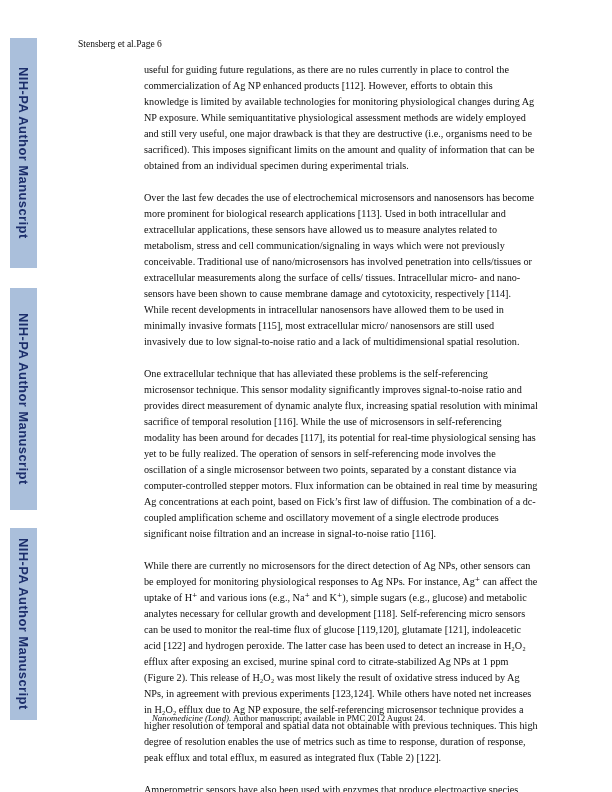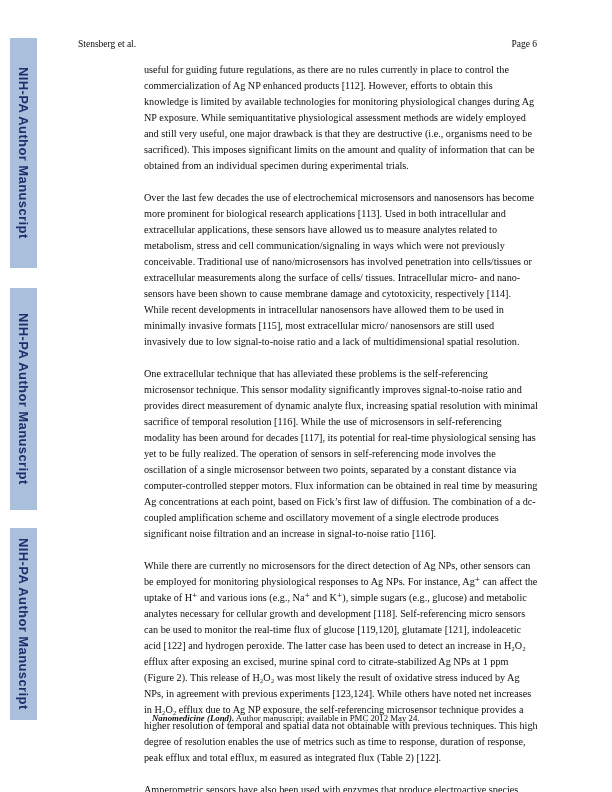--- a/index.html
+++ b/index.html
@@ -38,21 +38,20 @@
     letter-spacing: 0.4px;
     color: #1c2e6b;
   }
   
   .header {
     position: absolute;
     top: 39px;
     left: 78px;
     right: 75px;
     display: flex;
-    justify-content: space-between;
     font-size: 9.5px;
   }
   
   .content {
     position: absolute;
     top: 62px;
     left: 144px;
     width: 394px;
     font-size: 10.2px;
     line-height: 16px;
@@ -62,21 +61,21 @@
     margin: 0 0 16px 0;
   }
   
   .footer {
     position: absolute;
     top: 713px;
     left: 152px;
     font-size: 8.8px;
     white-space: nowrap;
   }
-  .footer .journal { font-style: italic; font-weight: bold; }
+  .footer .journal { font-style: italic; }
 </style>
 </head>
 <body>
 
 <div class="page">
 
   <div class="watermark watermark-1">
     <span class="vtext">NIH-PA Author Manuscript</span>
   </div>
   <div class="watermark watermark-2">
@@ -93,16 +92,16 @@
 
   <div class="content">
     <p>useful for guiding future regulations, as there are no rules currently in place to control the commercialization of Ag NP enhanced products [112]. However, efforts to obtain this knowledge is limited by available technologies for monitoring physiological changes during Ag NP exposure. While semiquantitative physiological assessment methods are widely employed and still very useful, one major drawback is that they are destructive (i.e., organisms need to be sacrificed). This imposes significant limits on the amount and quality of information that can be obtained from an individual specimen during experimental trials.</p>
     <p>Over the last few decades the use of electrochemical microsensors and nanosensors has become more prominent for biological research applications [113]. Used in both intracellular and extracellular applications, these sensors have allowed us to measure analytes related to metabolism, stress and cell communication/signaling in ways which were not previously conceivable. Traditional use of nano/microsensors has involved penetration into cells/tissues or extracellular measurements along the surface of cells/ tissues. Intracellular micro- and nano-sensors have been shown to cause membrane damage and cytotoxicity, respectively [114]. While recent developments in intracellular nanosensors have allowed them to be used in minimally invasive formats [115], most extracellular micro/ nanosensors are still used invasively due to low signal-to-noise ratio and a lack of multidimensional spatial resolution.</p>
     <p>One extracellular technique that has alleviated these problems is the self-referencing microsensor technique. This sensor modality significantly improves signal-to-noise ratio and provides direct measurement of dynamic analyte flux, increasing spatial resolution with minimal sacrifice of temporal resolution [116]. While the use of microsensors in self-referencing modality has been around for decades [117], its potential for real-time physiological sensing has yet to be fully realized. The operation of sensors in self-referencing mode involves the oscillation of a single microsensor between two points, separated by a constant distance via computer-controlled stepper motors. Flux information can be obtained in real time by measuring Ag concentrations at each point, based on Fick’s first law of diffusion. The combination of a dc-coupled amplification scheme and oscillatory movement of a single electrode produces significant noise filtration and an increase in signal-to-noise ratio [116].</p>
     <p>While there are currently no microsensors for the direct detection of Ag NPs, other sensors can be employed for monitoring physiological responses to Ag NPs. For instance, Ag⁺ can affect the uptake of H⁺ and various ions (e.g., Na⁺ and K⁺), simple sugars (e.g., glucose) and metabolic analytes necessary for cellular growth and development [118]. Self-referencing micro sensors can be used to monitor the real-time flux of glucose [119,120], glutamate [121], indoleacetic acid [122] and hydrogen peroxide. The latter case has been used to detect an increase in H₂O₂ efflux after exposing an excised, murine spinal cord to citrate-stabilized Ag NPs at 1 ppm (Figure 2). This release of H₂O₂ was most likely the result of oxidative stress induced by Ag NPs, in agreement with previous experiments [123,124]. While others have noted net increases in H₂O₂ efflux due to Ag NP exposure, the self-referencing microsensor technique provides a higher resolution of temporal and spatial data not obtainable with previous techniques. This high degree of resolution enables the use of metrics such as time to response, duration of response, peak efflux and total efflux, m easured as integrated flux (Table 2) [122].</p>
     <p>Amperometric sensors have also been used with enzymes that produce electroactive species generated from redox reactions. For example, glucose oxidase converts glucose into gluconic acid and H₂O₂, which can be measured by amperometry [125]. Enzyme-based biosensors can also be used in the self-referencing modality near cell/tissue surfaces and measure the effect of Ag NPs on physiological transport of various analytes.</p>
   </div>
 
   <div class="footer">
-    <span class="journal">Nanomedicine (Lond).</span><span> Author manuscript; available in PMC 2012 May 24.</span>
+    <span class="journal">Nanomedicine (Lond).</span><span> Author manuscript; available in PMC 2012 August 24.</span>
   </div>
 
 </div>
 
 </body></html>

